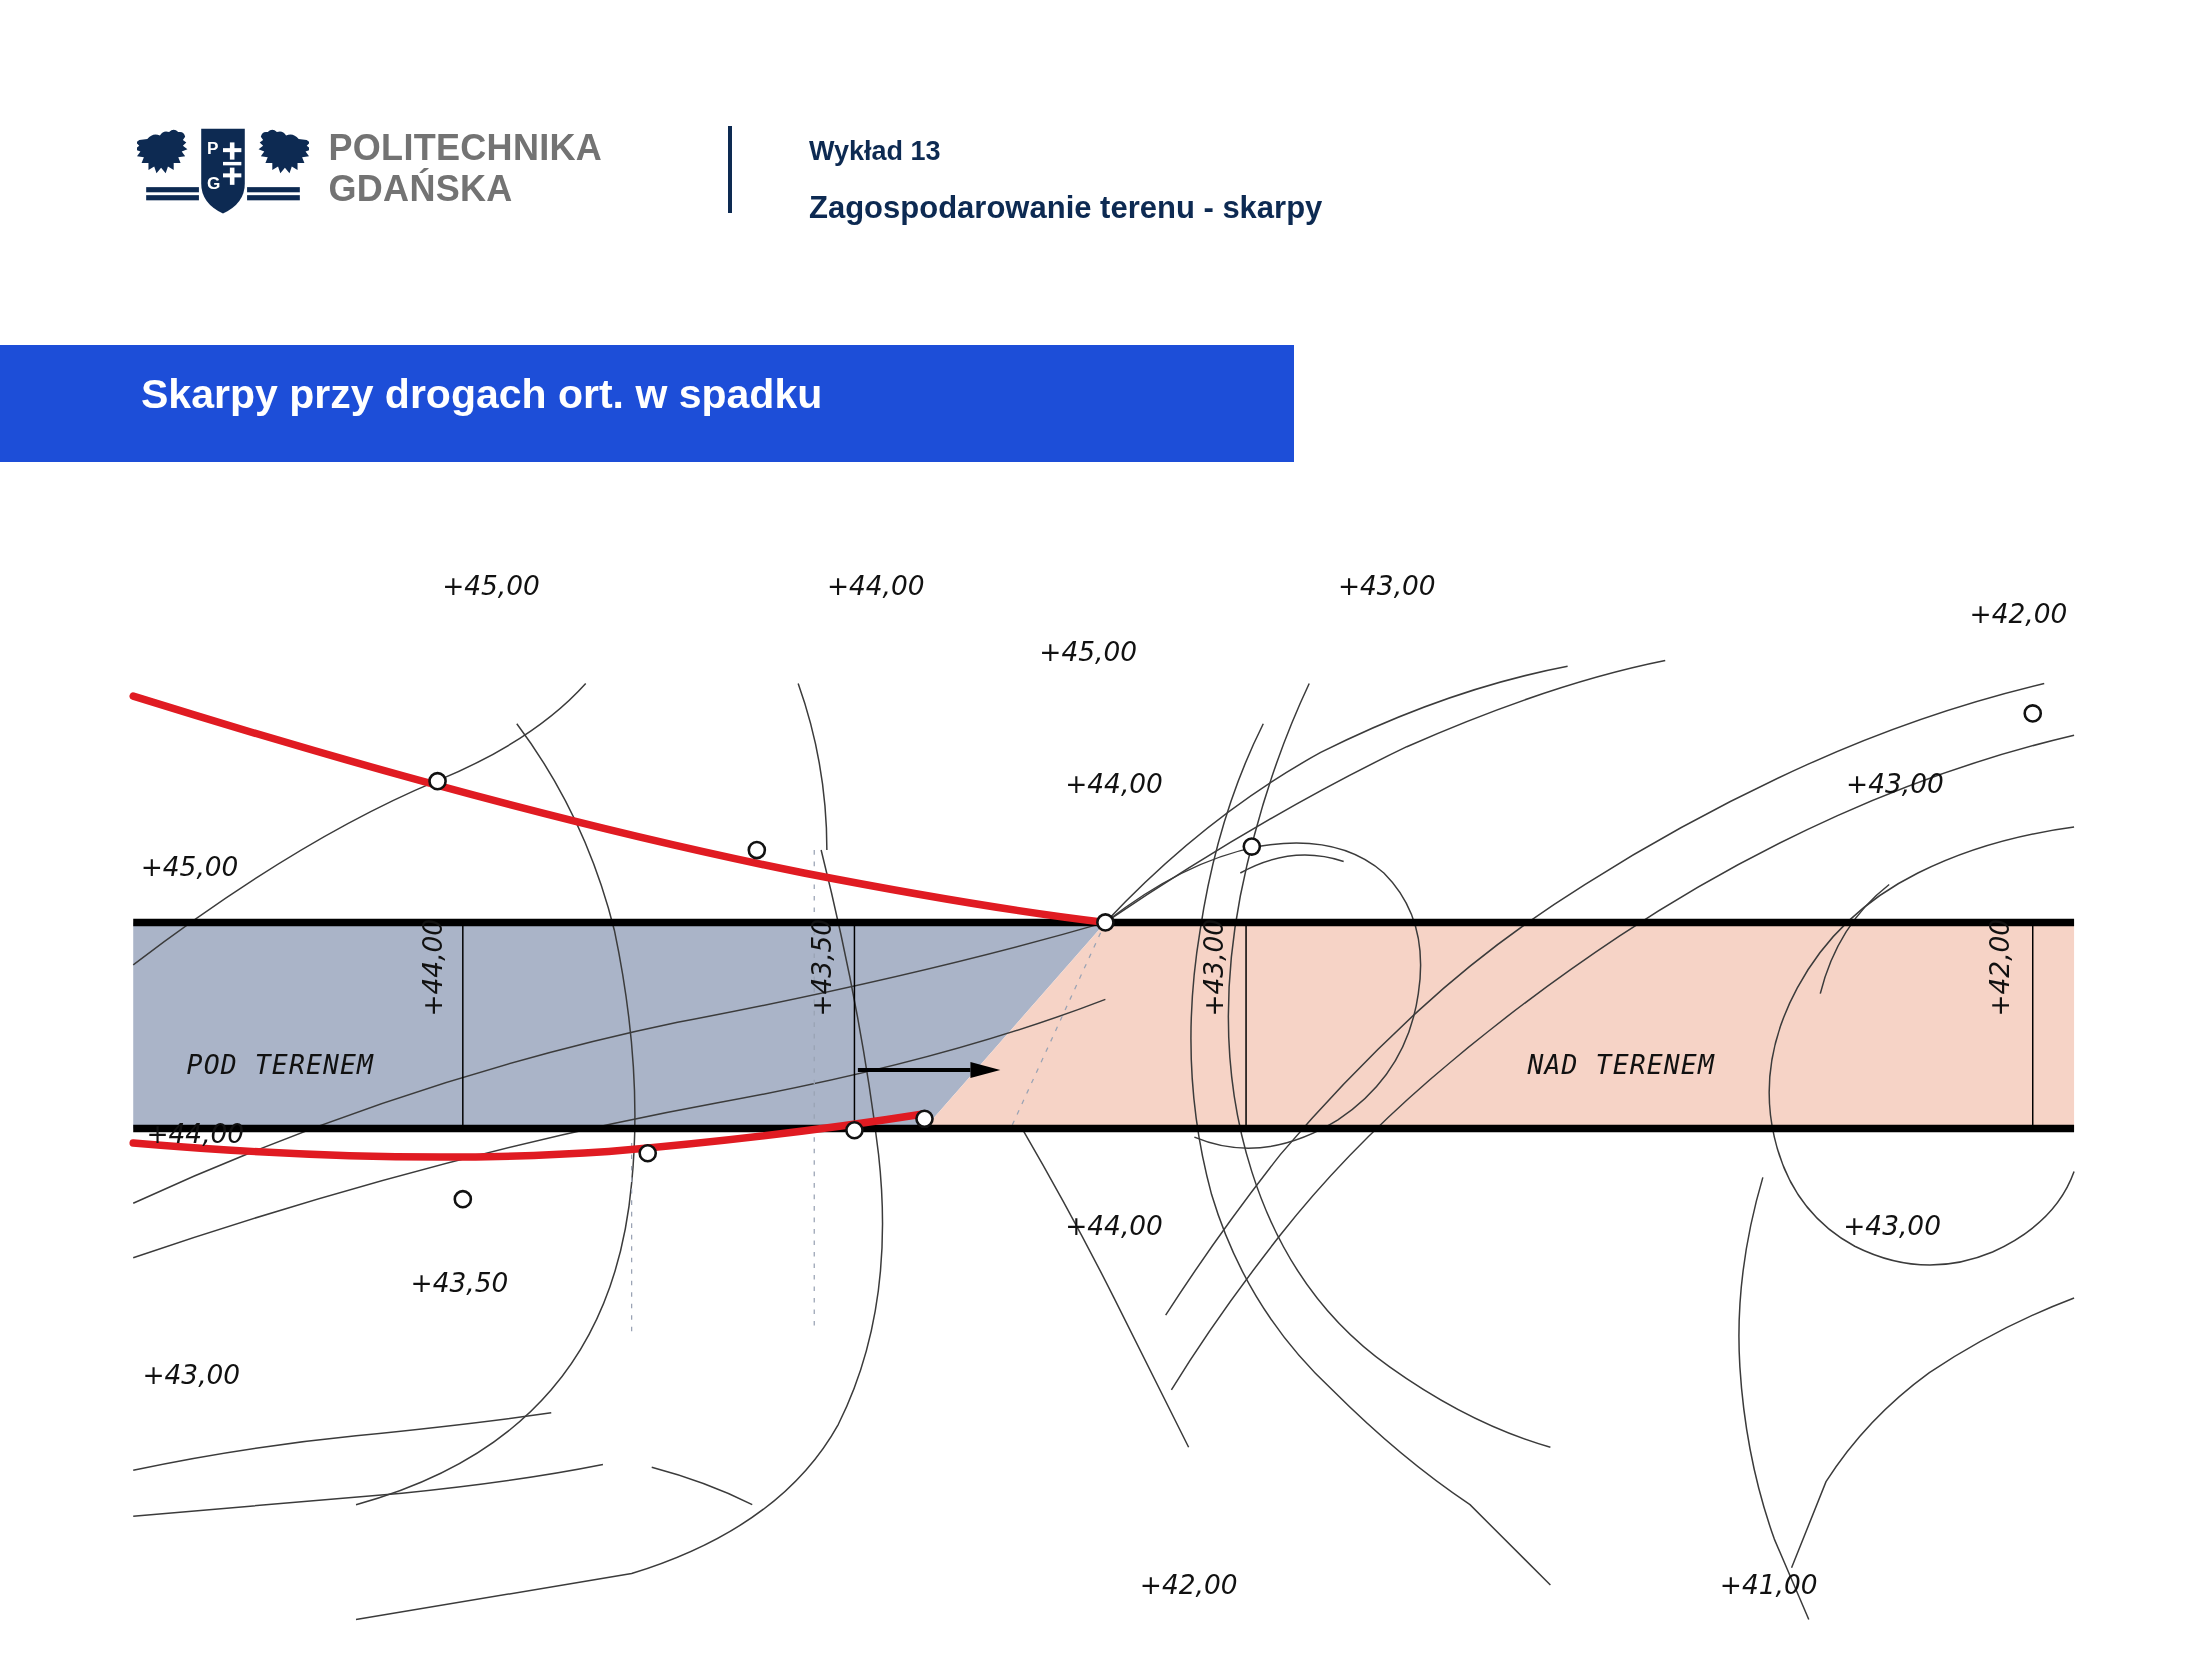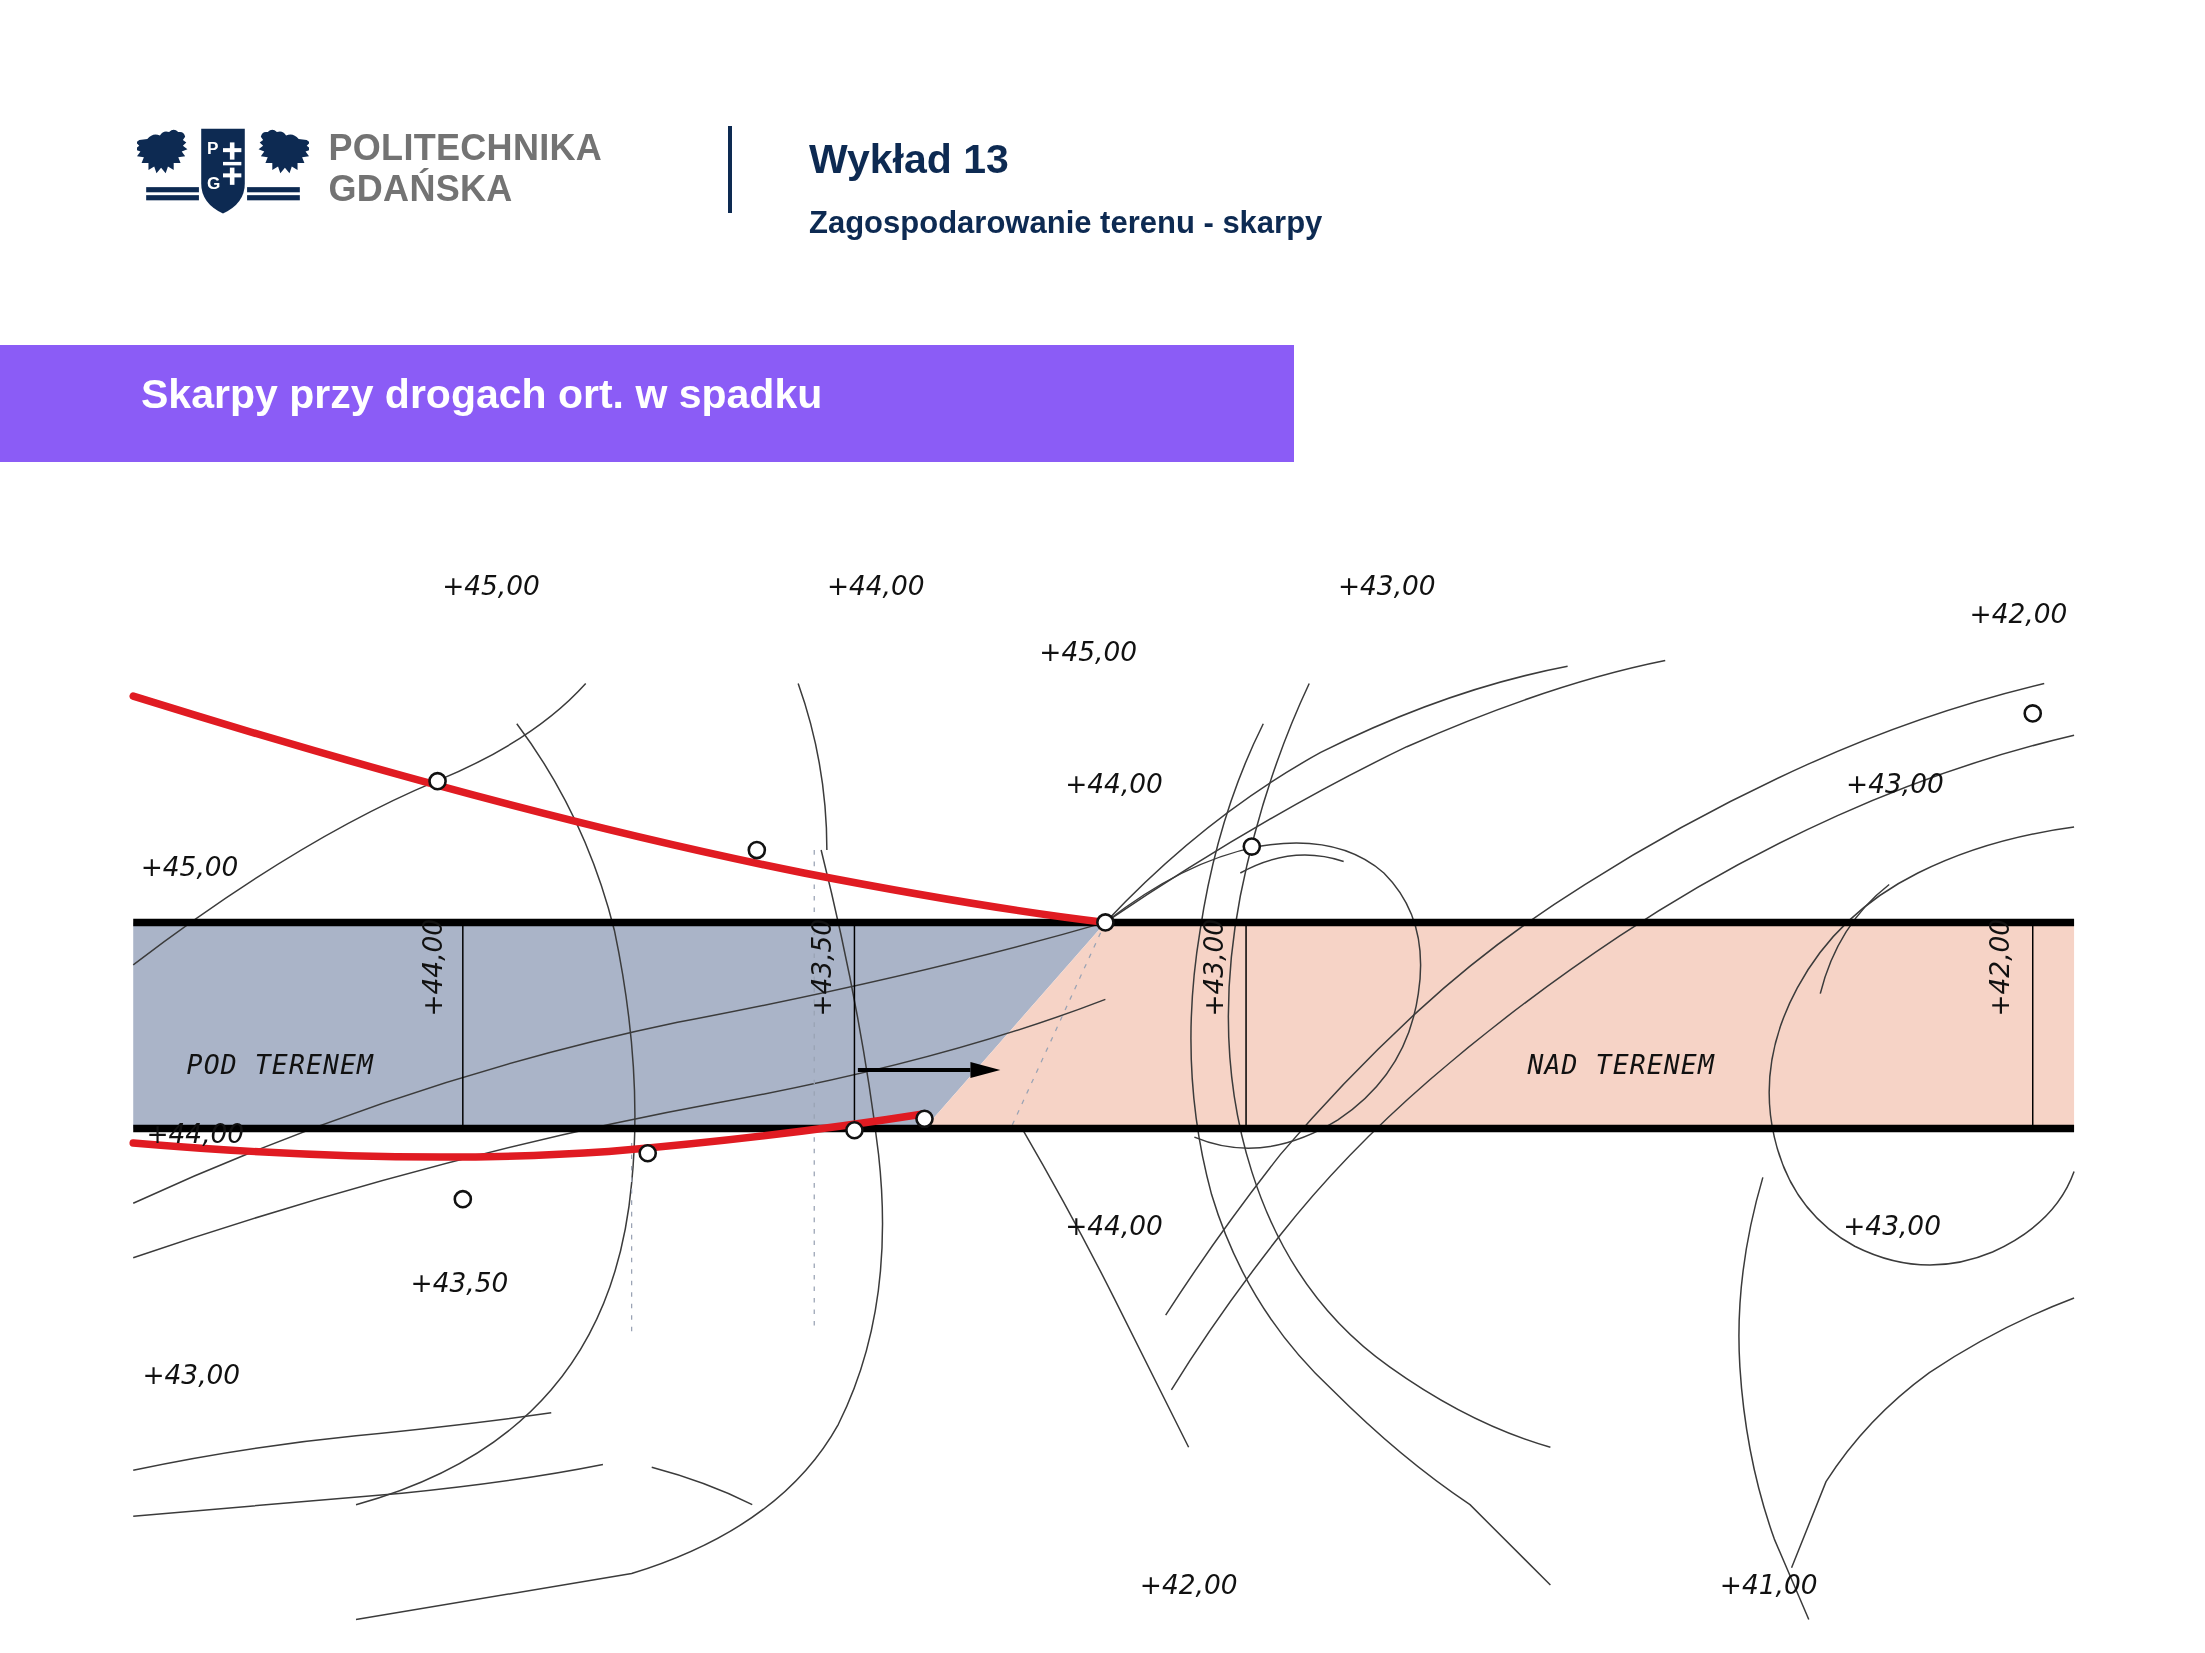--- a/index.html
+++ b/index.html
@@ -51,38 +51,38 @@
     background: #0d2a52;
   }
   #lecture-block {
     position: absolute;
     left: 809px;
     top: 137px;
     color: #0d2a52;
     font-weight: bold;
   }
   #lecture-no {
-    font-size: 41px;
+    font-size: 27px;
     line-height: 1.1;
   }
   #lecture-title {
     font-size: 31px;
     margin-top: 24px;
     line-height: 1.1;
     text-align: center;
   }
 
   
   #section-bar {
     position: absolute;
     left: 0;
     top: 345px;
     width: 1294px;
     height: 117px;
-    background: #8b5cf6;
+    background: #1d4ed8;
   }
   #section-bar-label {
     position: absolute;
     left: 141px;
     top: 26.4px;
     color: #ffffff;
     font-weight: bold;
     font-size: 41px;
     white-space: nowrap;
   }

